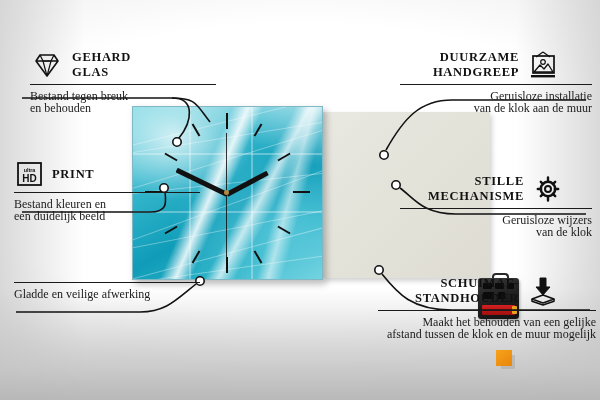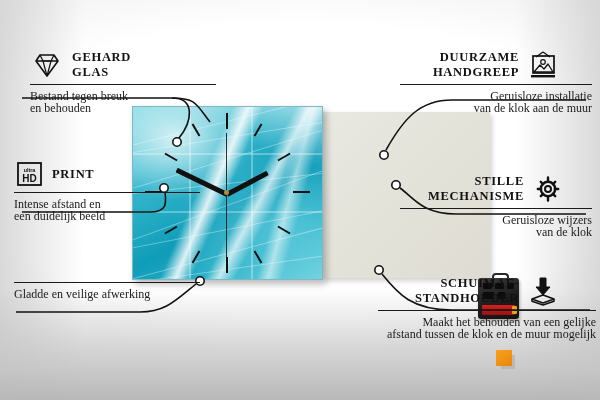--- a/index.html
+++ b/index.html
@@ -215,21 +215,21 @@
       <svg class="ic" width="30" height="28" viewBox="0 0 30 28">
         <rect x="4" y="3" width="23" height="22" fill="none" stroke="#111" stroke-width="1.8"></rect>
         <text x="15.5" y="12" font-family="Liberation Sans, sans-serif" font-size="5.4" font-weight="bold" fill="#111" text-anchor="middle">ultra</text>
         <text x="15.5" y="21.5" font-family="Liberation Sans, sans-serif" font-size="10" font-weight="bold" fill="#111" text-anchor="middle">HD</text>
       </svg>
       <div>
         <div class="ttl">PRINT</div>
       </div>
     </div>
     <div class="rule"></div>
-    <div class="sub">Intense afstand en</div>
+    <div class="sub">Bestand kleuren en</div>
     <div class="sub">een duidelijk beeld</div>
   </div>
 
   <div class="feat left" id="f-randen">
     <div class="rule"></div>
     <div class="sub">Gladde en veilige afwerking</div>
   </div>
 
   <div class="feat right" id="f-handgreep">
     <div class="feat-head">

